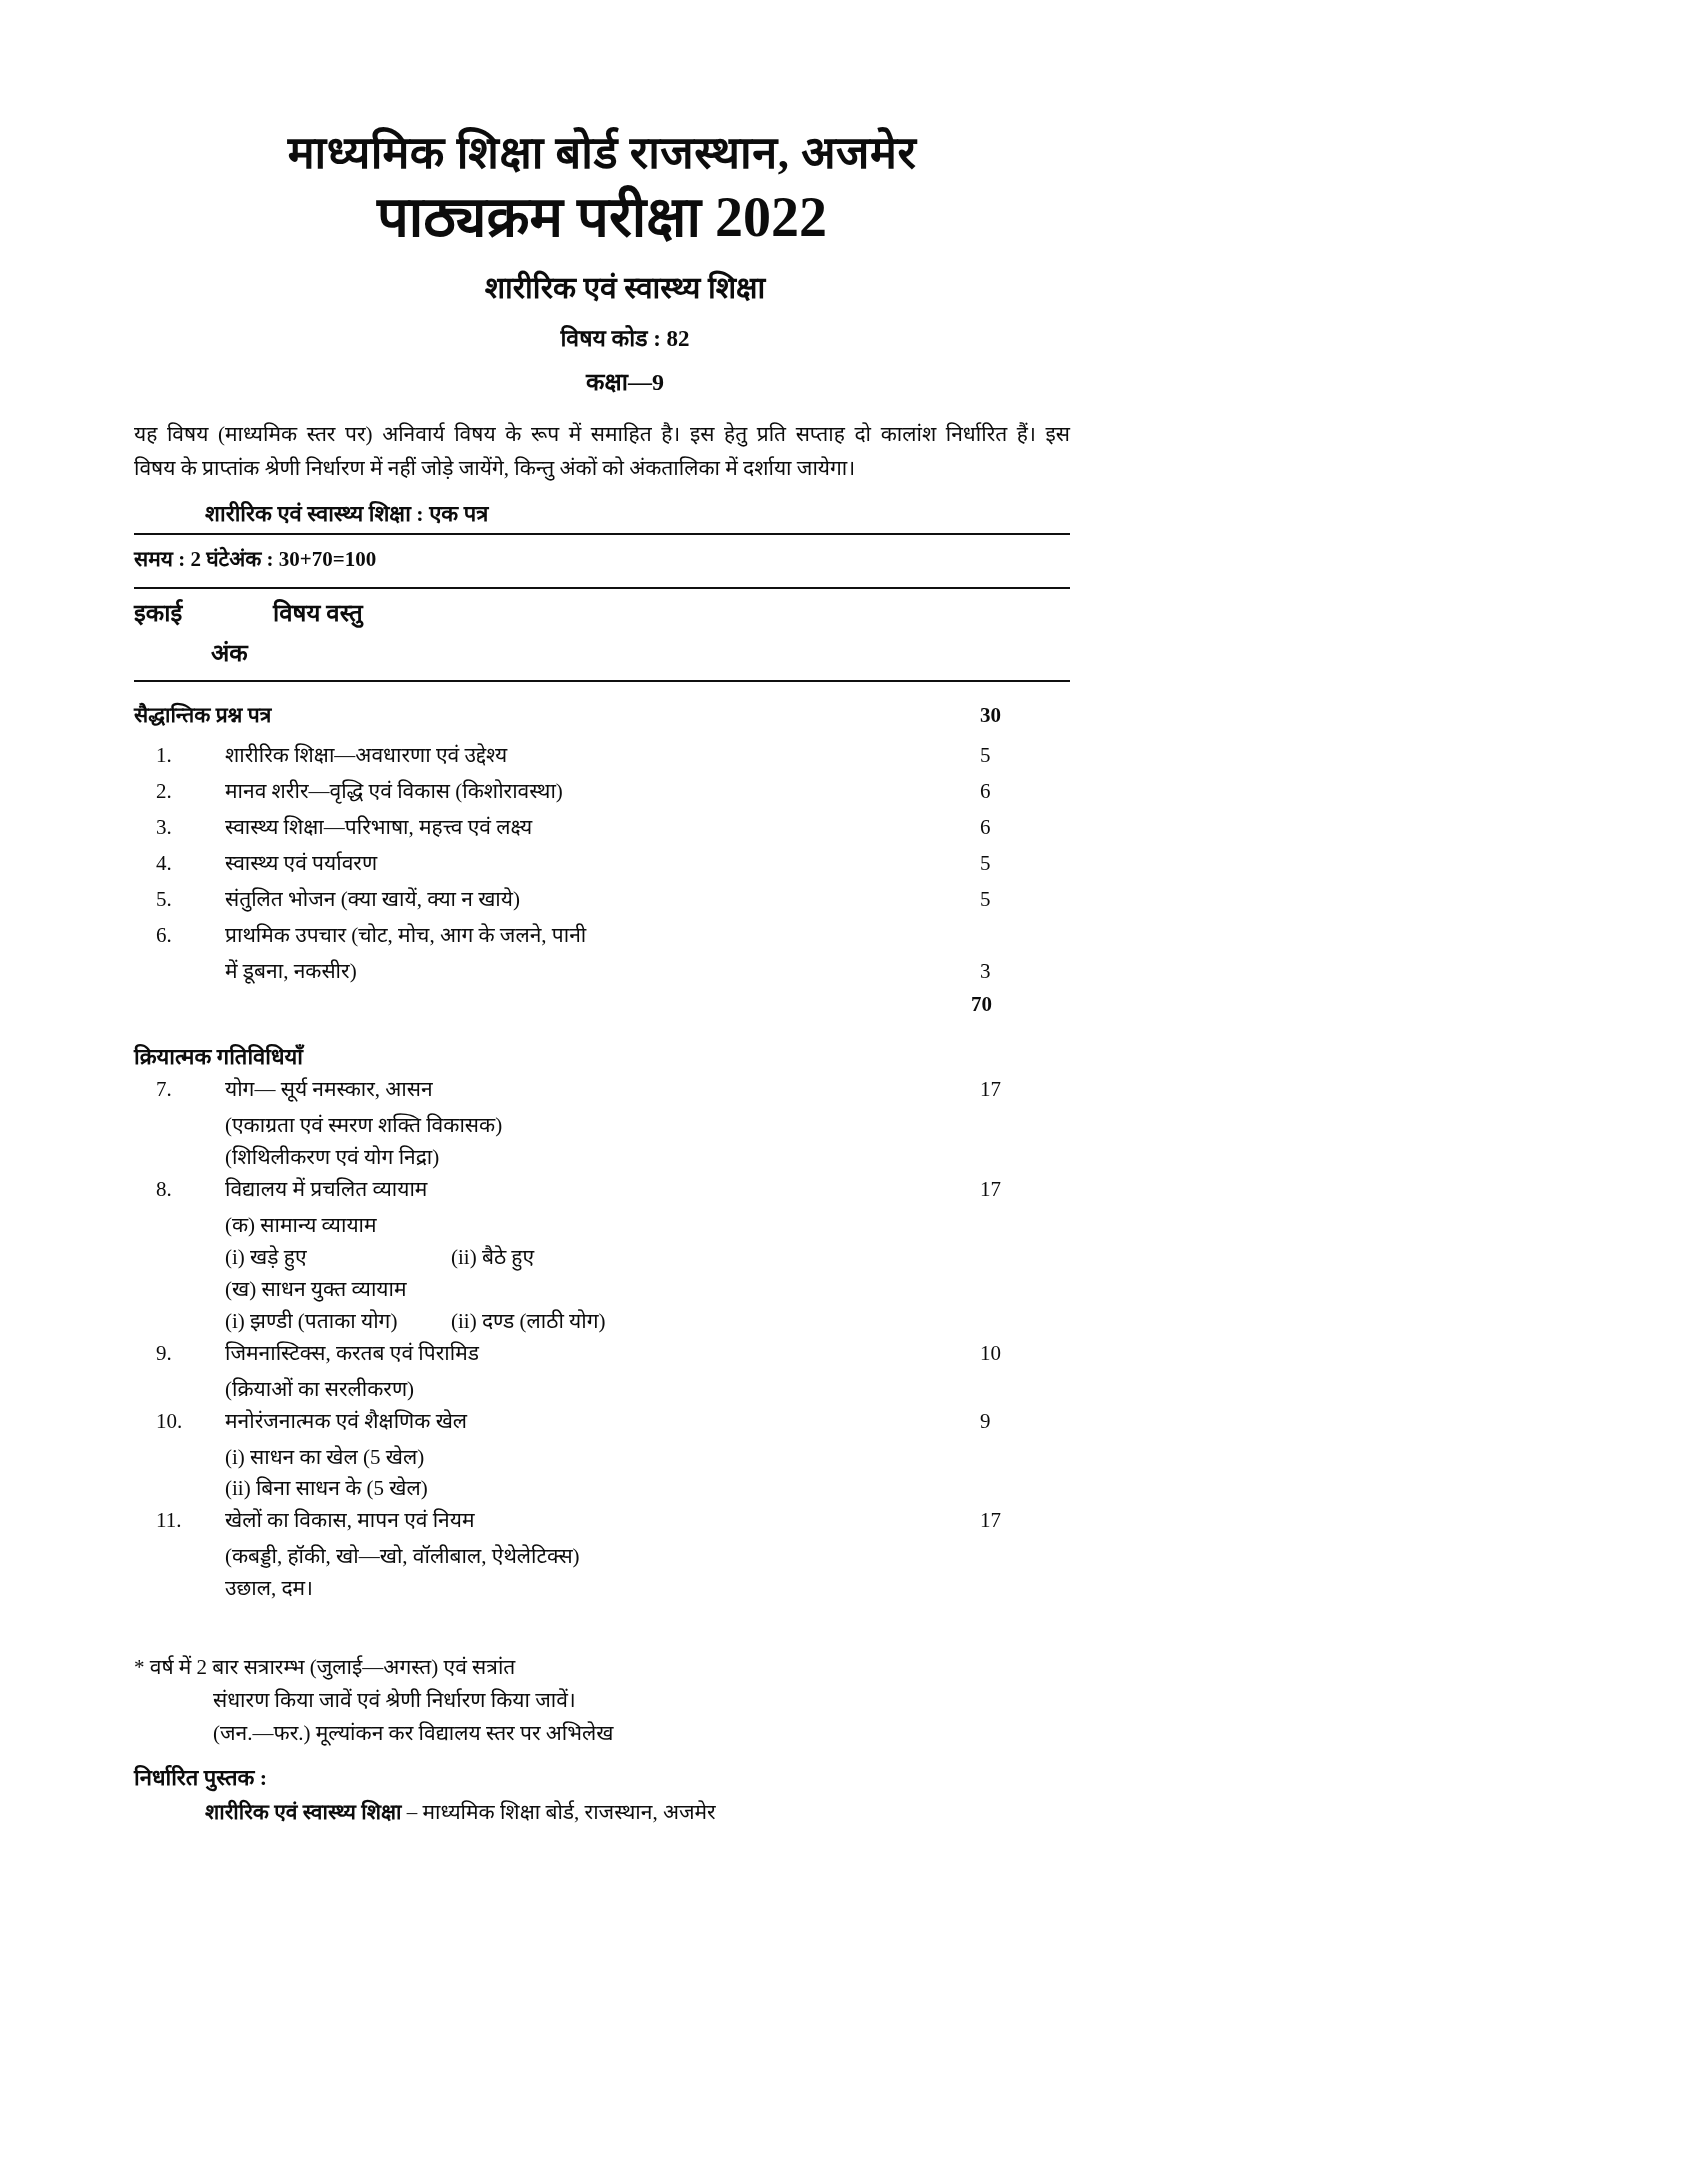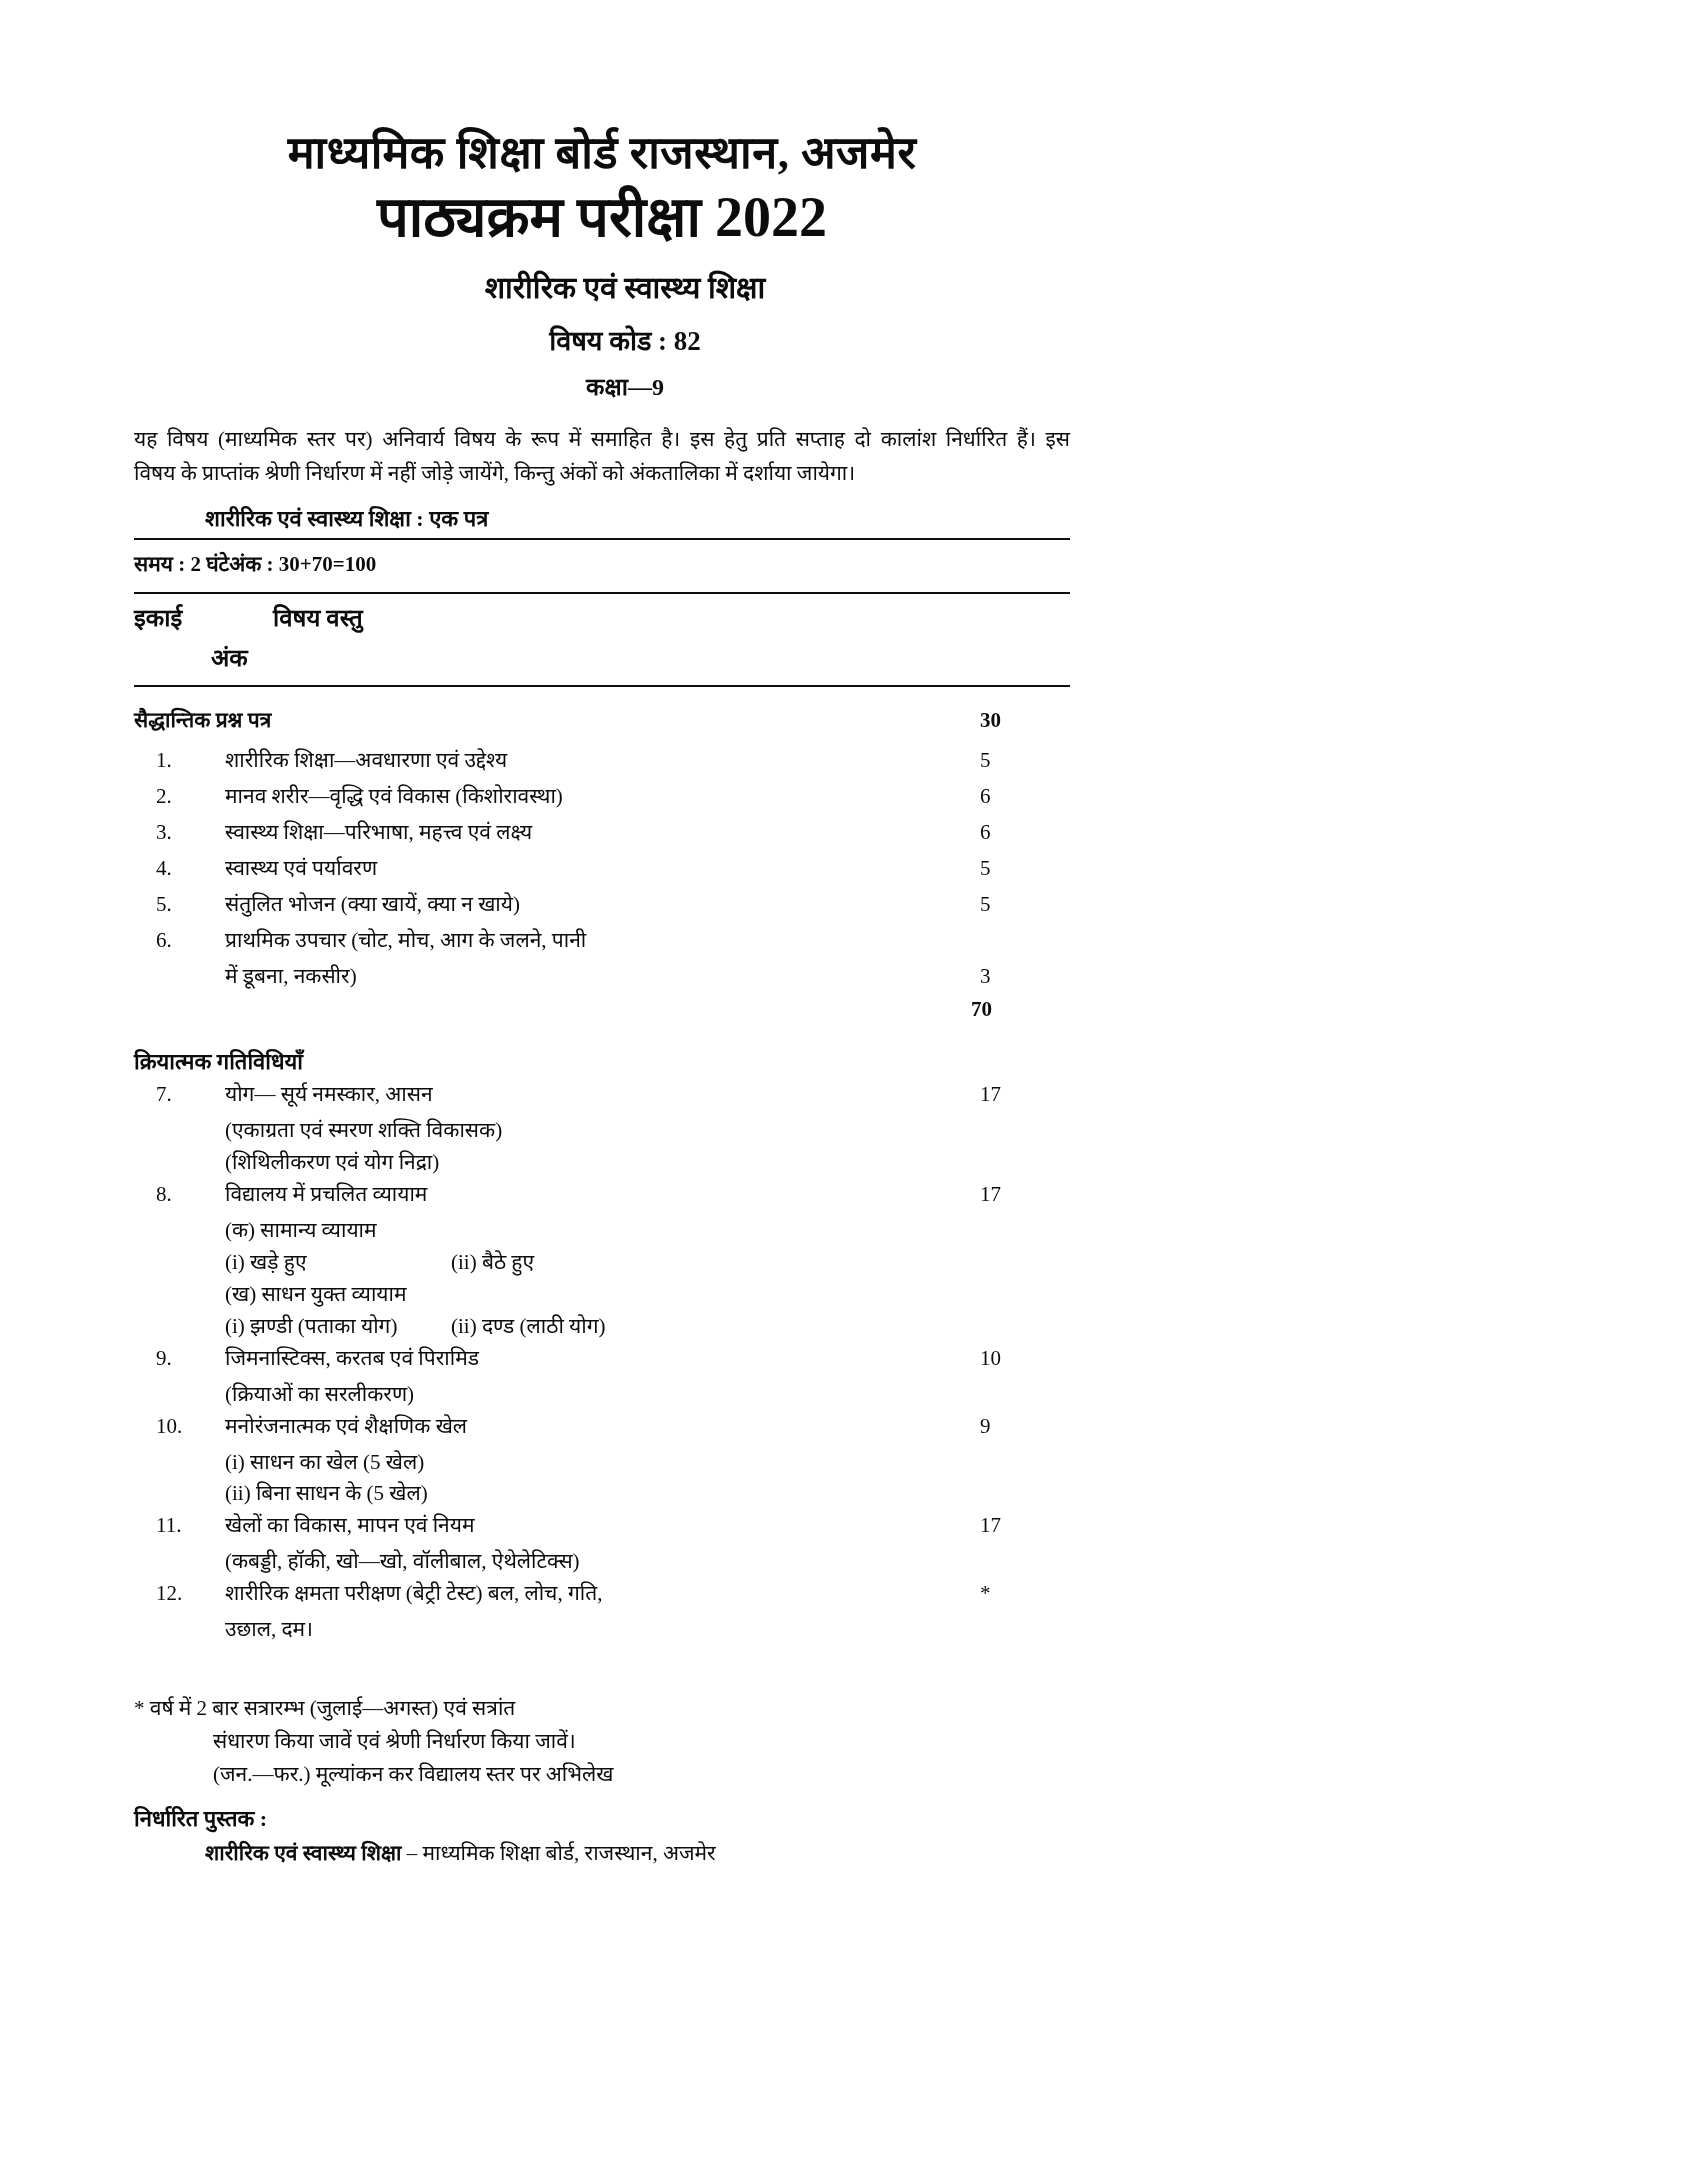--- a/index.html
+++ b/index.html
@@ -58,21 +58,21 @@
   }
   .title-3 {
     text-align: center;
     font-size: 30px;
     font-weight: bold;
     margin-top: 16px;
     padding-left: 46px;
   }
   .title-4 {
     text-align: center;
-    font-size: 27px;
+    font-size: 23px;
     font-weight: bold;
     margin-top: 14px;
     padding-left: 46px;
   }
   .title-5 {
     text-align: center;
     font-size: 24px;
     font-weight: bold;
     margin-top: 11px;
     padding-left: 46px;
@@ -341,25 +341,20 @@
       <span class="sub">(i) साधन का खेल (5 खेल)</span>
       <span class="sub">(ii) बिना साधन के (5 खेल)</span>
 
       <div class="row">
         <span class="num">11.</span>
         <span class="txt">खेलों का विकास, मापन एवं नियम</span>
         <span class="mk">17</span>
       </div>
       <span class="sub">(कबड्डी, हॉकी, खो—खो, वॉलीबाल, ऐथेलेटिक्स)</span>
 
-      <div class="row">
-        <span class="num">12.</span>
-        <span class="txt">शारीरिक क्षमता परीक्षण (बेट्री टेस्ट) बल, लोच, गति,</span>
-        <span class="mk">*</span>
-      </div>
       <span class="sub">उछाल, दम।</span>
 
       <div class="footnote">
         <span class="fl-1">* वर्ष में 2 बार सत्रारम्भ (जुलाई—अगस्त) एवं सत्रांत</span>
         <span class="fl-n">संधारण किया जावें एवं श्रेणी निर्धारण किया जावें।</span>
         <span class="fl-n">(जन.—फर.) मूल्यांकन कर विद्यालय स्तर पर अभिलेख</span>
       </div>
 
       <div class="book-head">निर्धारित पुस्तक :</div>
       <span class="book-line">

